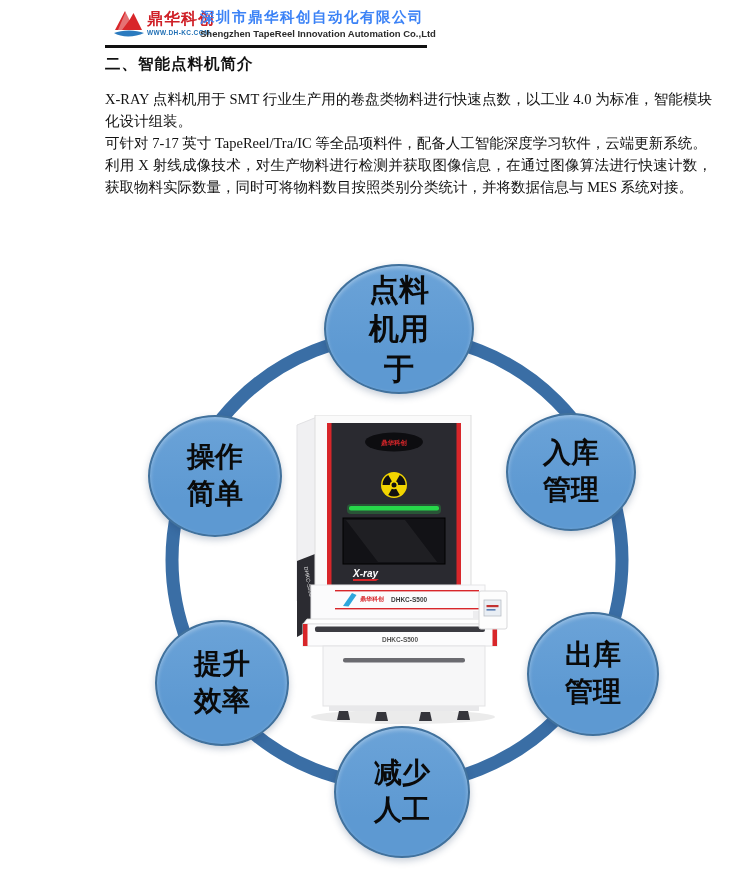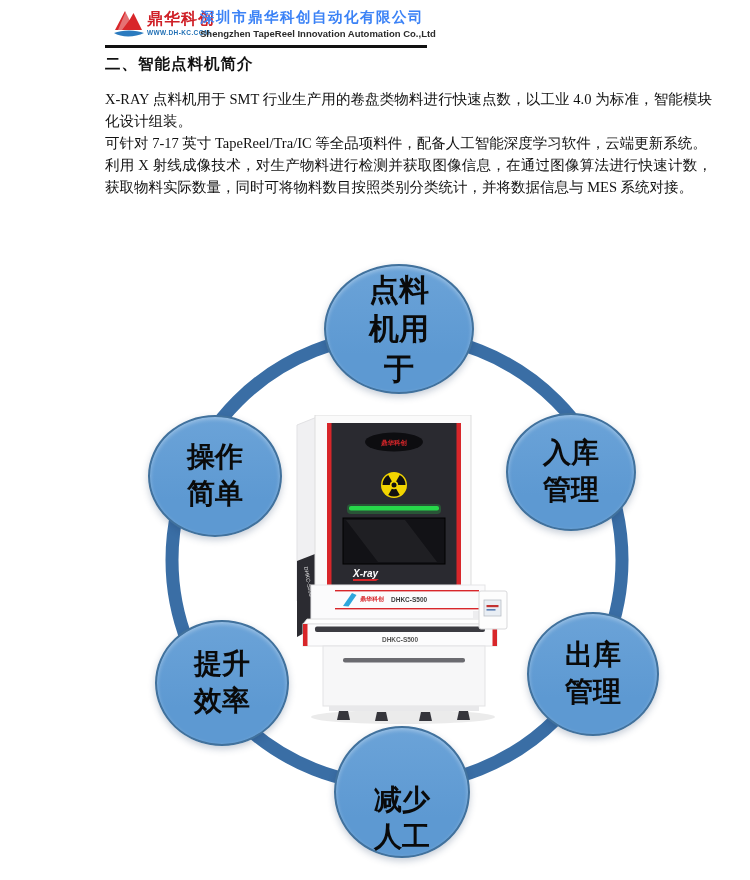--- a/index.html
+++ b/index.html
@@ -34,21 +34,21 @@
   .node{position:absolute;border-radius:50%;display:flex;align-items:center;justify-content:center;
     background:linear-gradient(180deg,var(--node-fill-light,#6BA3D8) 0%,var(--node-fill,#5D99D2) 70%);
     border:2px solid var(--node-border,#41719C);
     box-shadow:0 3px 7px rgba(30,60,100,.25), inset 0 2px 4px rgba(255,255,255,.35);}
   .node-label{width:2.15em;text-align:center;font-weight:700;color:#0a0a0a;
     font-size:28px;line-height:1.32;word-break:break-all;}
   .n1{left:324px;top:264px;width:146px;height:126px;}
   .n1 .node-label{font-size:30px;}
   .n2{left:506px;top:413px;width:126px;height:114px;}
   .n3{left:527px;top:612px;width:128px;height:120px;}
-  .n4{left:334px;top:726px;width:132px;height:128px;align-items:flex-end;}
+  .n4{left:334px;top:726px;width:132px;height:128px;}
   .n5{left:155px;top:620px;width:130px;height:122px;}
   .n6{left:148px;top:415px;width:130px;height:118px;}
 
   
   .machine{position:absolute;left:287px;top:415px;width:222px;height:312px;}
   svg text{font-family:"Liberation Sans",sans-serif;}
   .acc-red{fill:var(--accent-red,#D8262A);}
   .green-bar{fill:var(--green-bar,#27D84A);}
   .rad-yellow{fill:var(--radiation-yellow,#F2D500);}
 </style>

